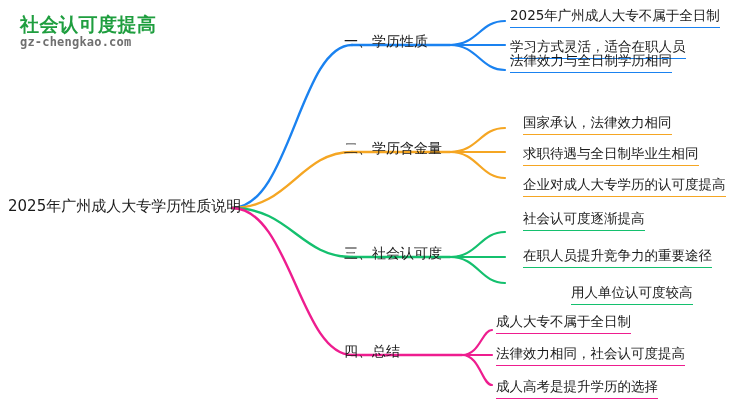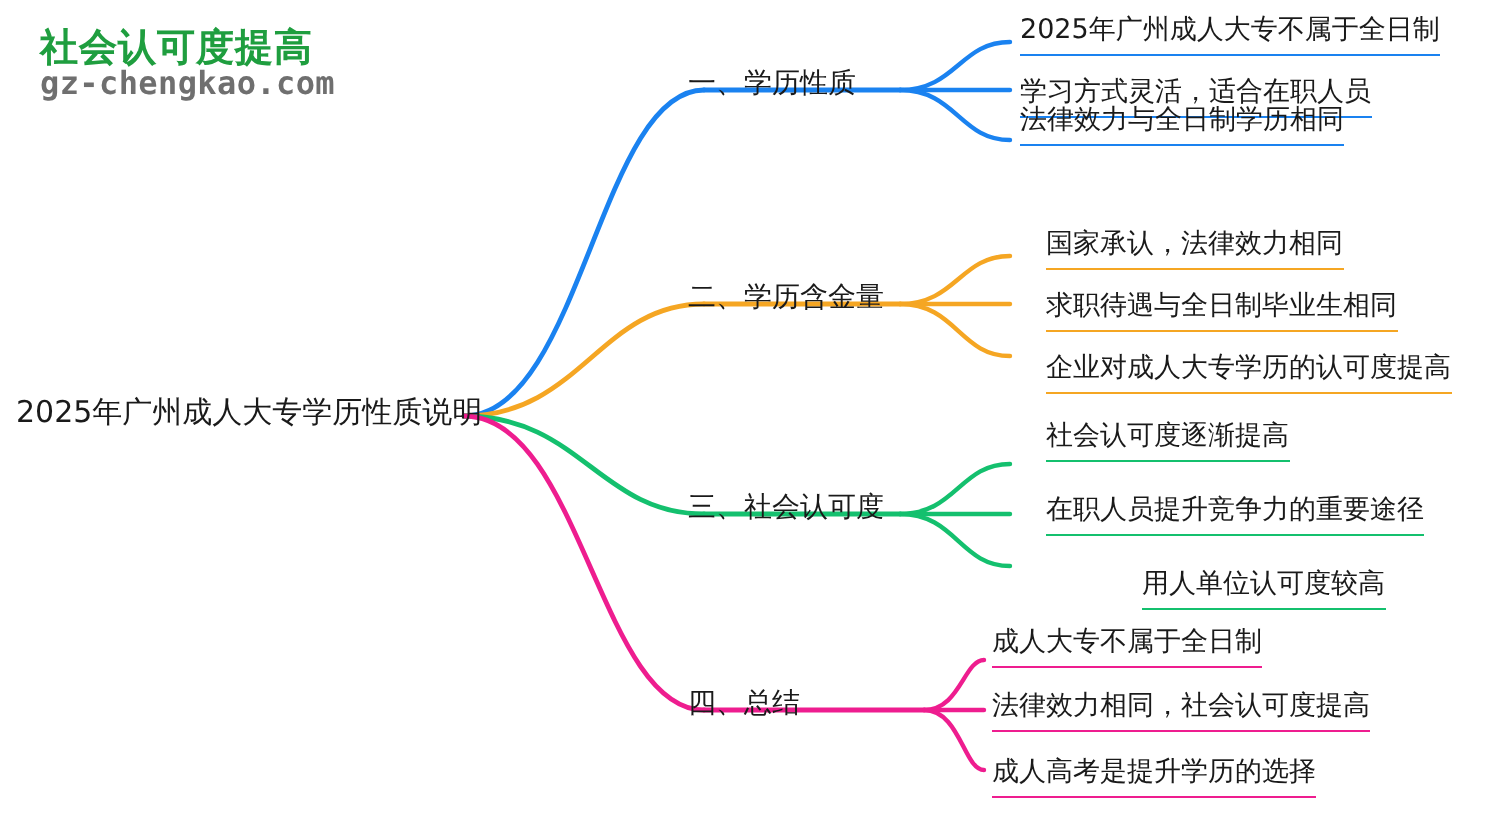--- a/index.html
+++ b/index.html
@@ -10,21 +10,21 @@
     overflow:hidden;position:relative;
   }
   #stage{position:relative;width:750px;height:410px;}
 
   
   #logo{position:absolute;left:14px;top:8px;width:200px;height:46px;display:flex;align-items:center;}
   #logo-mark{position:relative;width:44px;height:40px;flex:0 0 44px;}
   #logo-text{margin-left:6px;}
   .logo-cn{font-size:19px;font-weight:bold;color:#1f9e3f;letter-spacing:.5px;line-height:20px;
            font-family:"DejaVu Sans","Liberation Sans",sans-serif;}
-  .logo-url{font-size:16px;font-weight:bold;color:#6f6f6f;line-height:14px;margin-top:1px;
+  .logo-url{font-size:12px;font-weight:bold;color:#6f6f6f;line-height:14px;margin-top:1px;
             font-family:"DejaVu Sans Mono","Liberation Mono",monospace;letter-spacing:.2px;}
 
   
   #root-label{
     position:absolute;left:8px;top:197px;
     font-size:15px;color:#1a1a1a;white-space:nowrap;
     font-family:"DejaVu Sans","Liberation Sans",sans-serif;
   }
 
   

